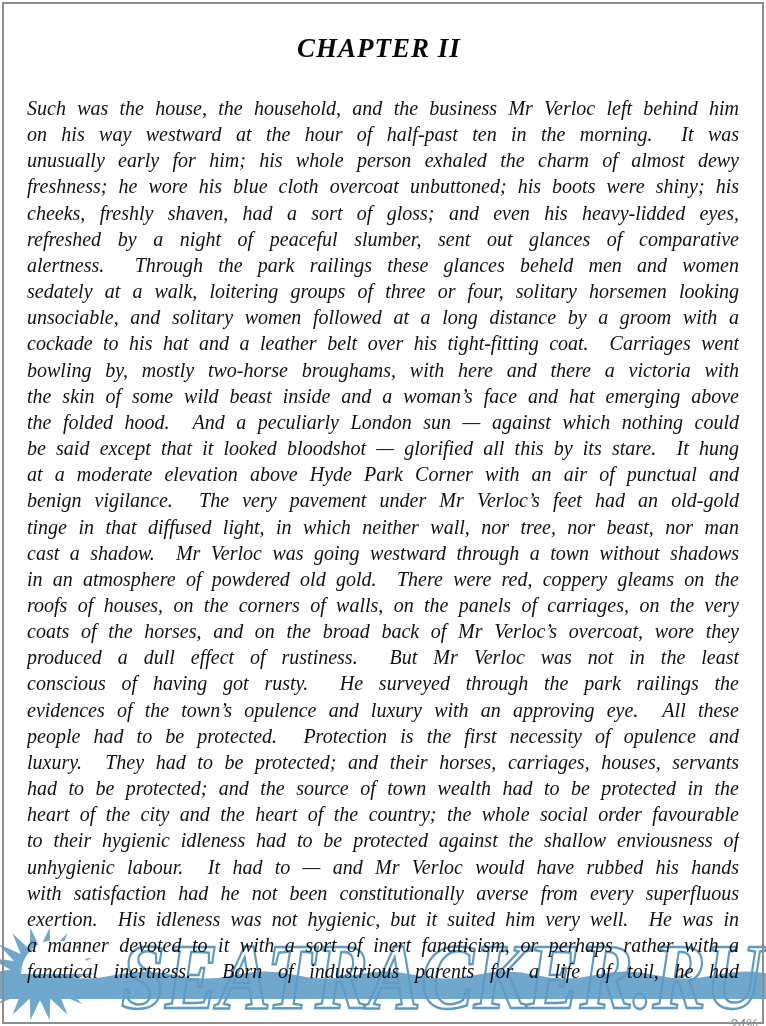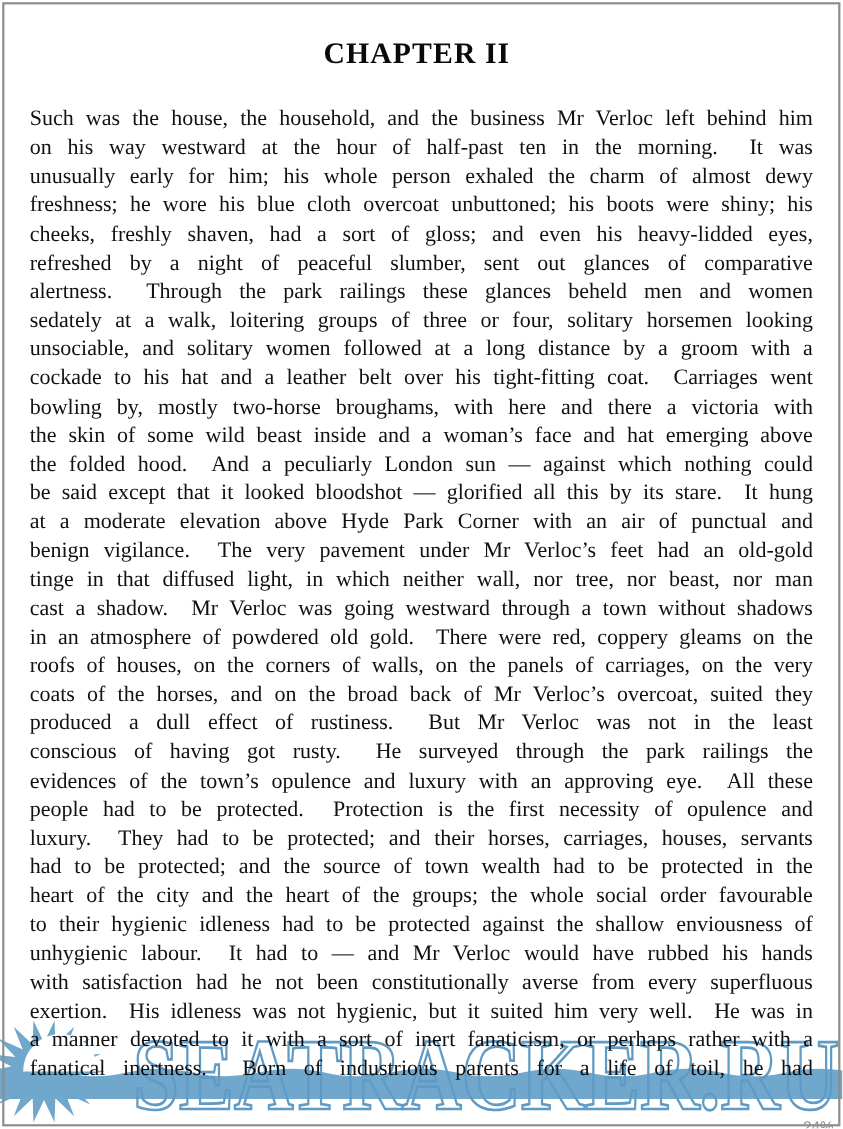--- a/index.html
+++ b/index.html
@@ -3,20 +3,21 @@
 <meta charset="utf-8">
 <style>
   html,body{margin:0;padding:0;background:#ffffff;}
   .page{
     position:relative;
     width:766px;height:1026px;
     background:#ffffff;
     overflow:hidden;
     font-family:"Liberation Serif","DejaVu Serif",serif;
     color:#111;
+    font-style:italic;
   }
   .page-border{
     position:absolute;inset:2px;
     border:2px solid #8d8d8d;
     pointer-events:none;
     z-index:5;
   }
   .title{
     position:absolute;
     top:33px;left:0;right:8px;
@@ -86,28 +87,28 @@
       <div class="line">bowling by, mostly two-horse broughams, with here and there a victoria with</div>
       <div class="line">the skin of some wild beast inside and a woman’s face and hat emerging above</div>
       <div class="line">the folded hood.&nbsp; And a peculiarly London sun — against which nothing could</div>
       <div class="line">be said except that it looked bloodshot — glorified all this by its stare.&nbsp; It hung</div>
       <div class="line">at a moderate elevation above Hyde Park Corner with an air of punctual and</div>
       <div class="line">benign vigilance.&nbsp; The very pavement under Mr Verloc’s feet had an old-gold</div>
       <div class="line">tinge in that diffused light, in which neither wall, nor tree, nor beast, nor man</div>
       <div class="line">cast a shadow.&nbsp; Mr Verloc was going westward through a town without shadows</div>
       <div class="line">in an atmosphere of powdered old gold.&nbsp; There were red, coppery gleams on the</div>
       <div class="line">roofs of houses, on the corners of walls, on the panels of carriages, on the very</div>
-      <div class="line">coats of the horses, and on the broad back of Mr Verloc’s overcoat, suited they</div>
+      <div class="line">coats of the horses, and on the broad back of Mr Verloc’s overcoat, wore they</div>
       <div class="line">produced a dull effect of rustiness.&nbsp; But Mr Verloc was not in the least</div>
       <div class="line">conscious of having got rusty.&nbsp; He surveyed through the park railings the</div>
       <div class="line">evidences of the town’s opulence and luxury with an approving eye.&nbsp; All these</div>
       <div class="line">people had to be protected.&nbsp; Protection is the first necessity of opulence and</div>
       <div class="line">luxury.&nbsp; They had to be protected; and their horses, carriages, houses, servants</div>
       <div class="line">had to be protected; and the source of town wealth had to be protected in the</div>
-      <div class="line">heart of the city and the heart of the groups; the whole social order favourable</div>
+      <div class="line">heart of the city and the heart of the country; the whole social order favourable</div>
       <div class="line">to their hygienic idleness had to be protected against the shallow enviousness of</div>
       <div class="line">unhygienic labour.&nbsp; It had to — and Mr Verloc would have rubbed his hands</div>
       <div class="line">with satisfaction had he not been constitutionally averse from every superfluous</div>
       <div class="line">exertion.&nbsp; His idleness was not hygienic, but it suited him very well.&nbsp; He was in</div>
       <div class="line">a manner devoted to it with a sort of inert fanaticism, or perhaps rather with a</div>
       <div class="line">fanatical inertness.&nbsp; Born of industrious parents for a life of toil, he had</div>
     </div>
 
   <div class="watermark">
     <svg width="766" height="1026" viewBox="0 0 766 1026" xmlns="http://www.w3.org/2000/svg">

